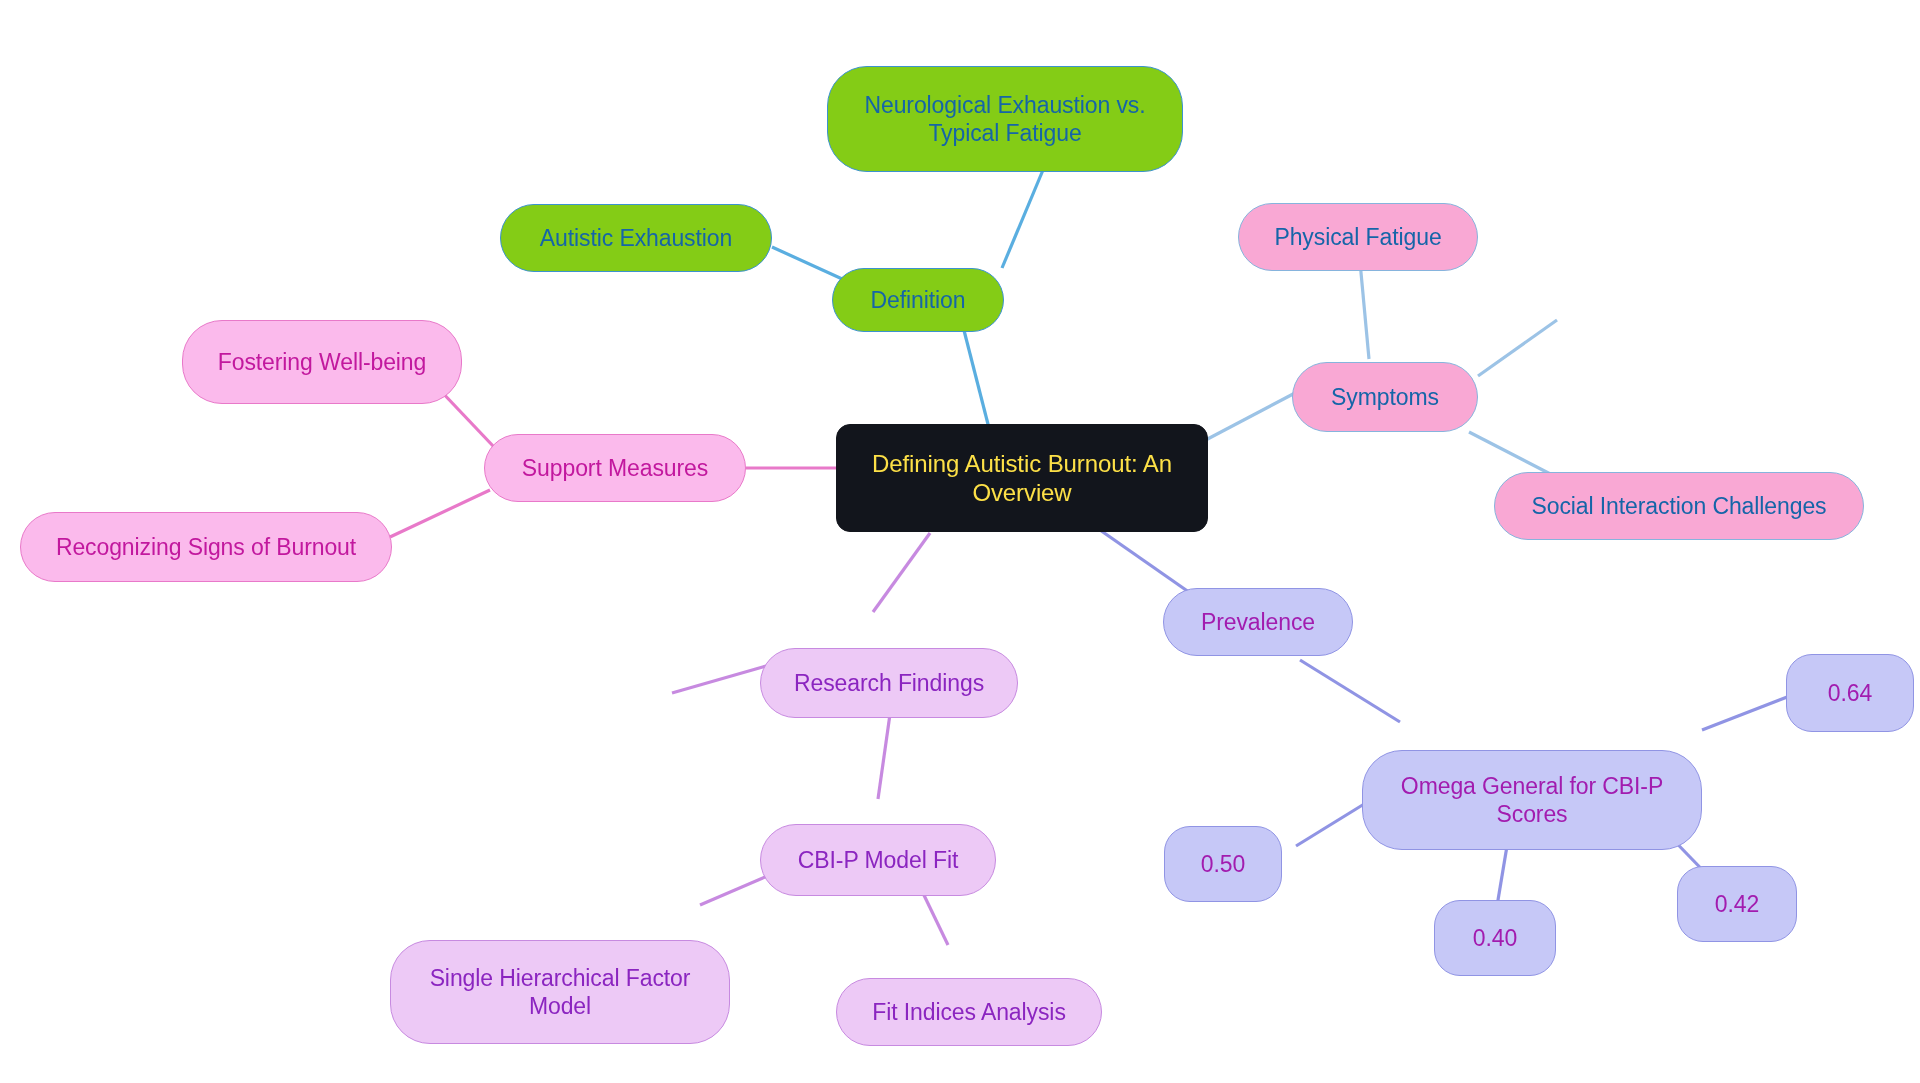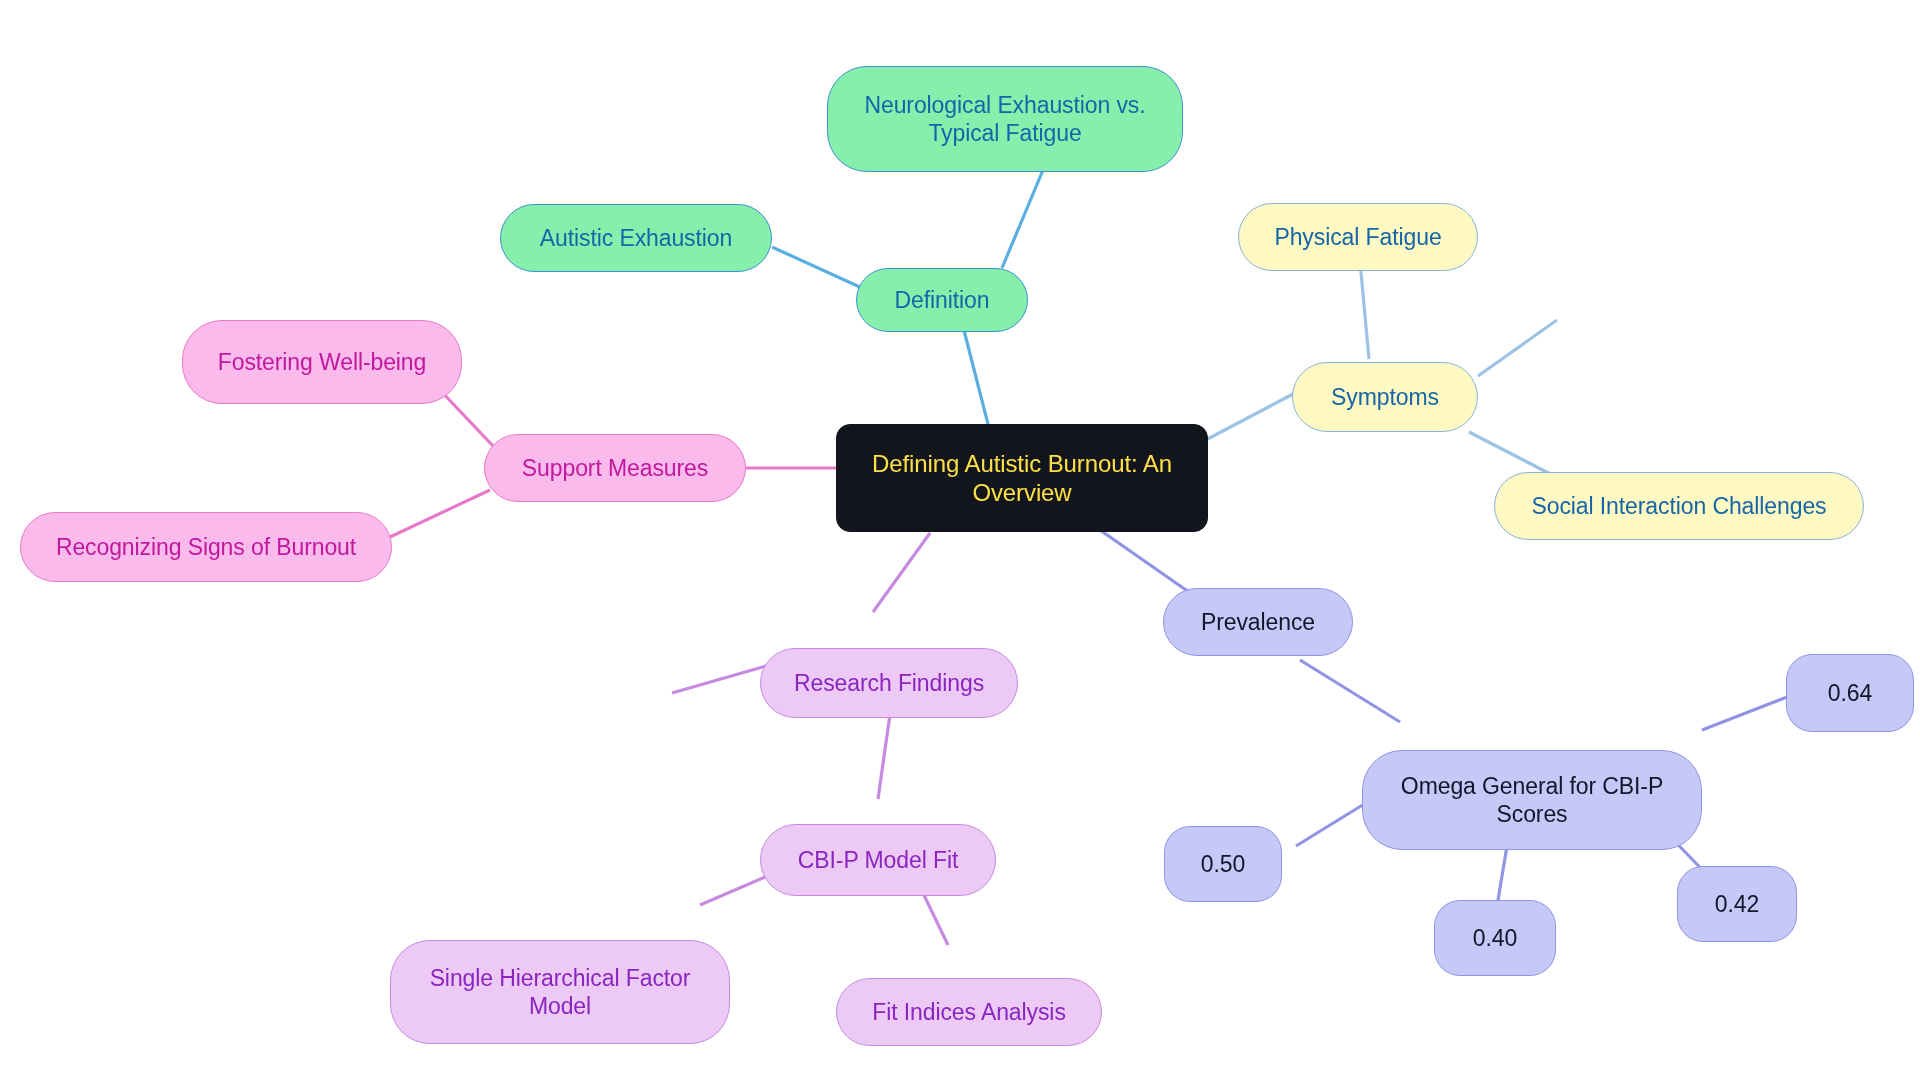--- a/index.html
+++ b/index.html
@@ -40,28 +40,28 @@
     padding: 4px 14px;
   }
   .node-root {
     background: #12151c;
     border-color: #12151c;
     color: #fde047;
     font-size: 24px;
     border-radius: 14px;
   }
   .node-blue-dark {
-    background: #86efac;
+    background: #84cc16;
     border-color: #3c93cf;
     color: #1565a8;
     font-size: 23px;
     border-radius: 40px;
   }
   .node-blue-light {
-    background: #fef9c3;
+    background: #f9a8d4;
     border-color: #86b4dd;
     color: #1565a8;
     font-size: 23px;
     border-radius: 40px;
   }
   .node-pink {
     background: #fbbaec;
     border-color: #e879c9;
     color: #c2189e;
     font-size: 23px;
@@ -71,21 +71,21 @@
     background: #edc9f6;
     border-color: #c78ae0;
     color: #8b25c0;
     font-size: 23px;
     border-radius: 40px;
     margin-top: 36px;
   }
   .node-periwinkle {
     background: #c6c8f7;
     border-color: #9094e4;
-    color: #0f172a;
+    color: #a21caf;
     font-size: 23px;
     border-radius: 40px;
   }
   .node-periwinkle.leaf {
     border-radius: 26px;
     font-size: 23px;
   }
 </style>
 </head>
 <body>
@@ -133,21 +133,21 @@
     <path d="M 893 693 L 878 799" stroke="#c78ae0" stroke-width="3.2" fill="none"></path>
 
     <path d="M 800 862 L 700 905" stroke="#c78ae0" stroke-width="3.2" fill="none"></path>
 
     <path d="M 908 862 L 948 945" stroke="#c78ae0" stroke-width="3.2" fill="none"></path>
   </svg>
 
   <div class="node node-root" style="left:836px; top:424px; width:372px; height:108px;">Defining Autistic Burnout: An
 Overview</div>
 
-  <div class="node node-blue-dark" style="left:856px; top:268px; width:172px; height:64px;">Definition</div>
+  <div class="node node-blue-dark" style="left:832px; top:268px; width:172px; height:64px;">Definition</div>
   <div class="node node-blue-dark" style="left:827px; top:66px; width:356px; height:106px;">Neurological Exhaustion vs.
 Typical Fatigue</div>
   <div class="node node-blue-dark" style="left:500px; top:204px; width:272px; height:68px;">Autistic Exhaustion</div>
 
   <div class="node node-blue-light" style="left:1292px; top:362px; width:186px; height:70px;">Symptoms</div>
   <div class="node node-blue-light" style="left:1238px; top:203px; width:240px; height:68px;">Physical Fatigue</div>
   <div class="node node-blue-light" style="left:1494px; top:472px; width:370px; height:68px;">Social Interaction Challenges</div>
 
   <div class="node node-periwinkle" style="left:1163px; top:588px; width:190px; height:68px;">Prevalence</div>
   <div class="node node-periwinkle" style="left:1362px; top:750px; width:340px; height:100px;">Omega General for CBI-P

